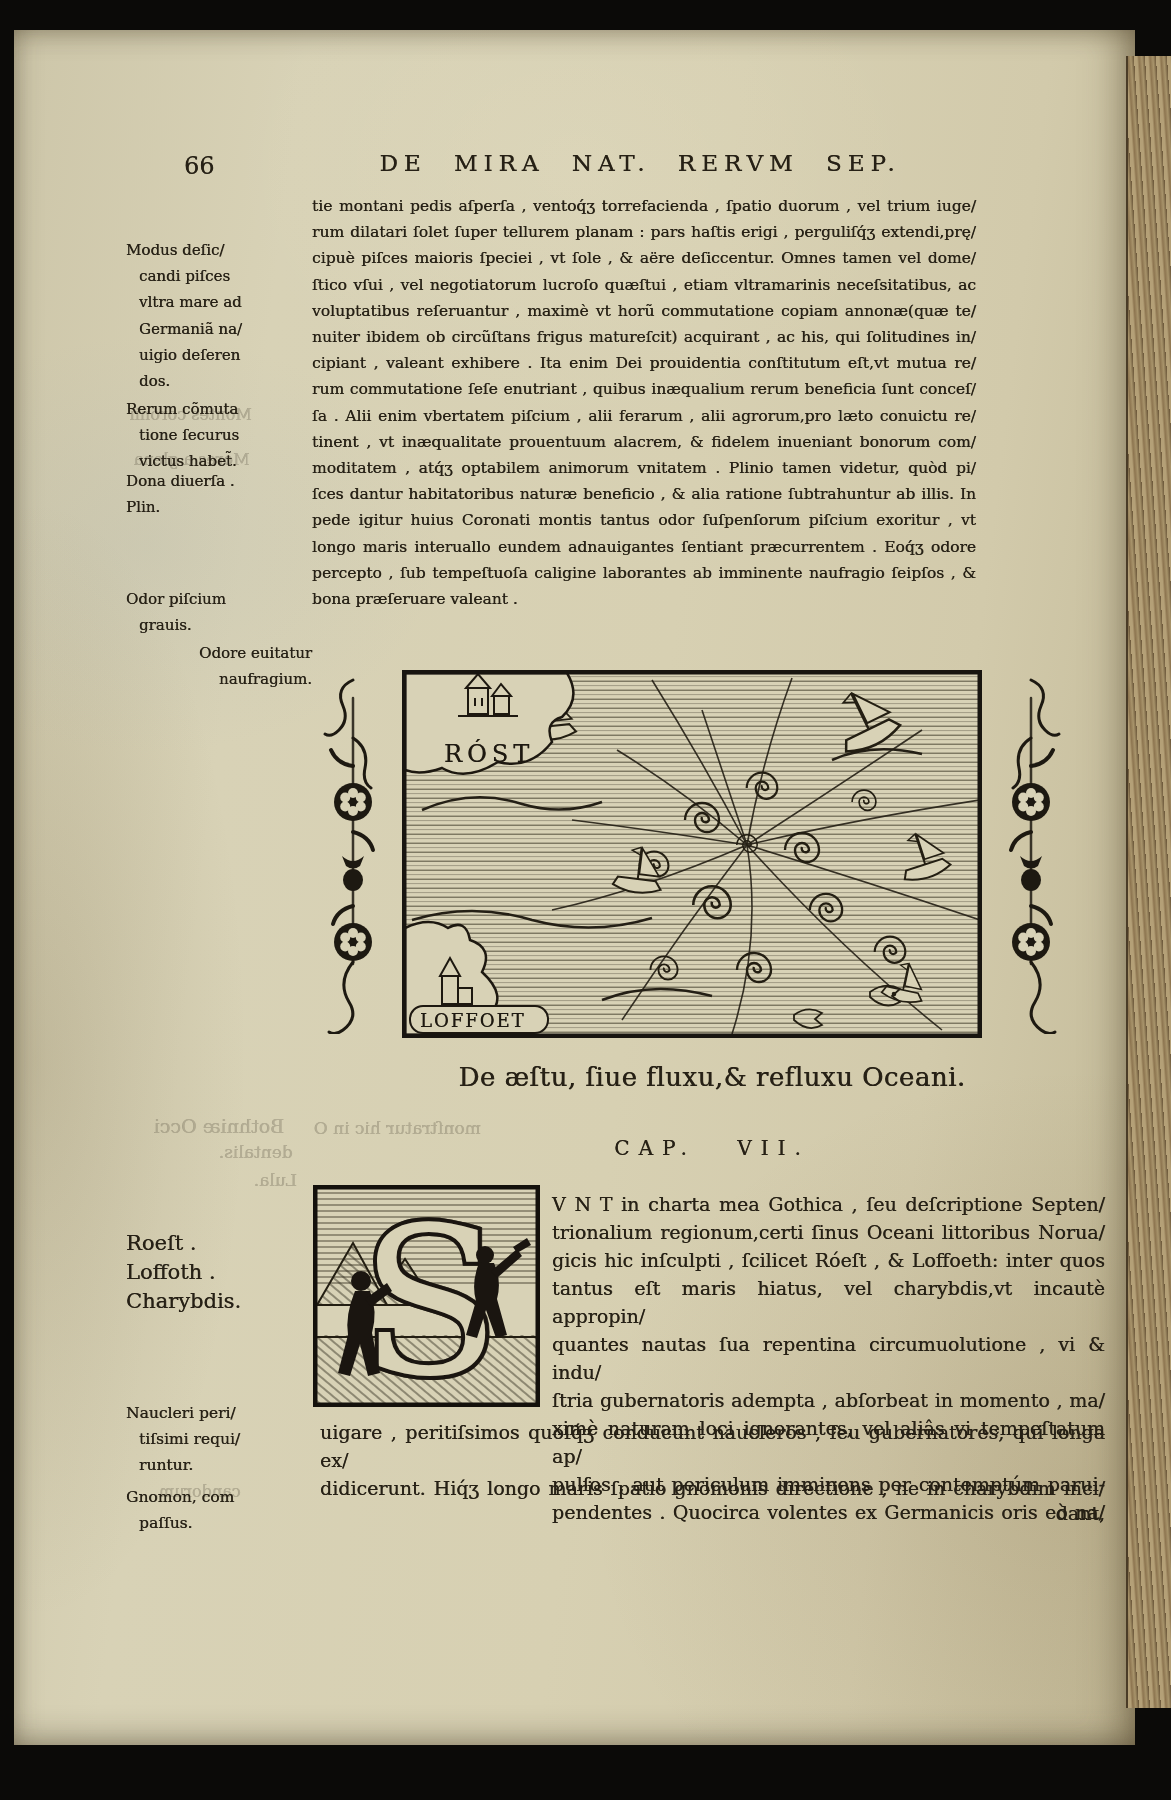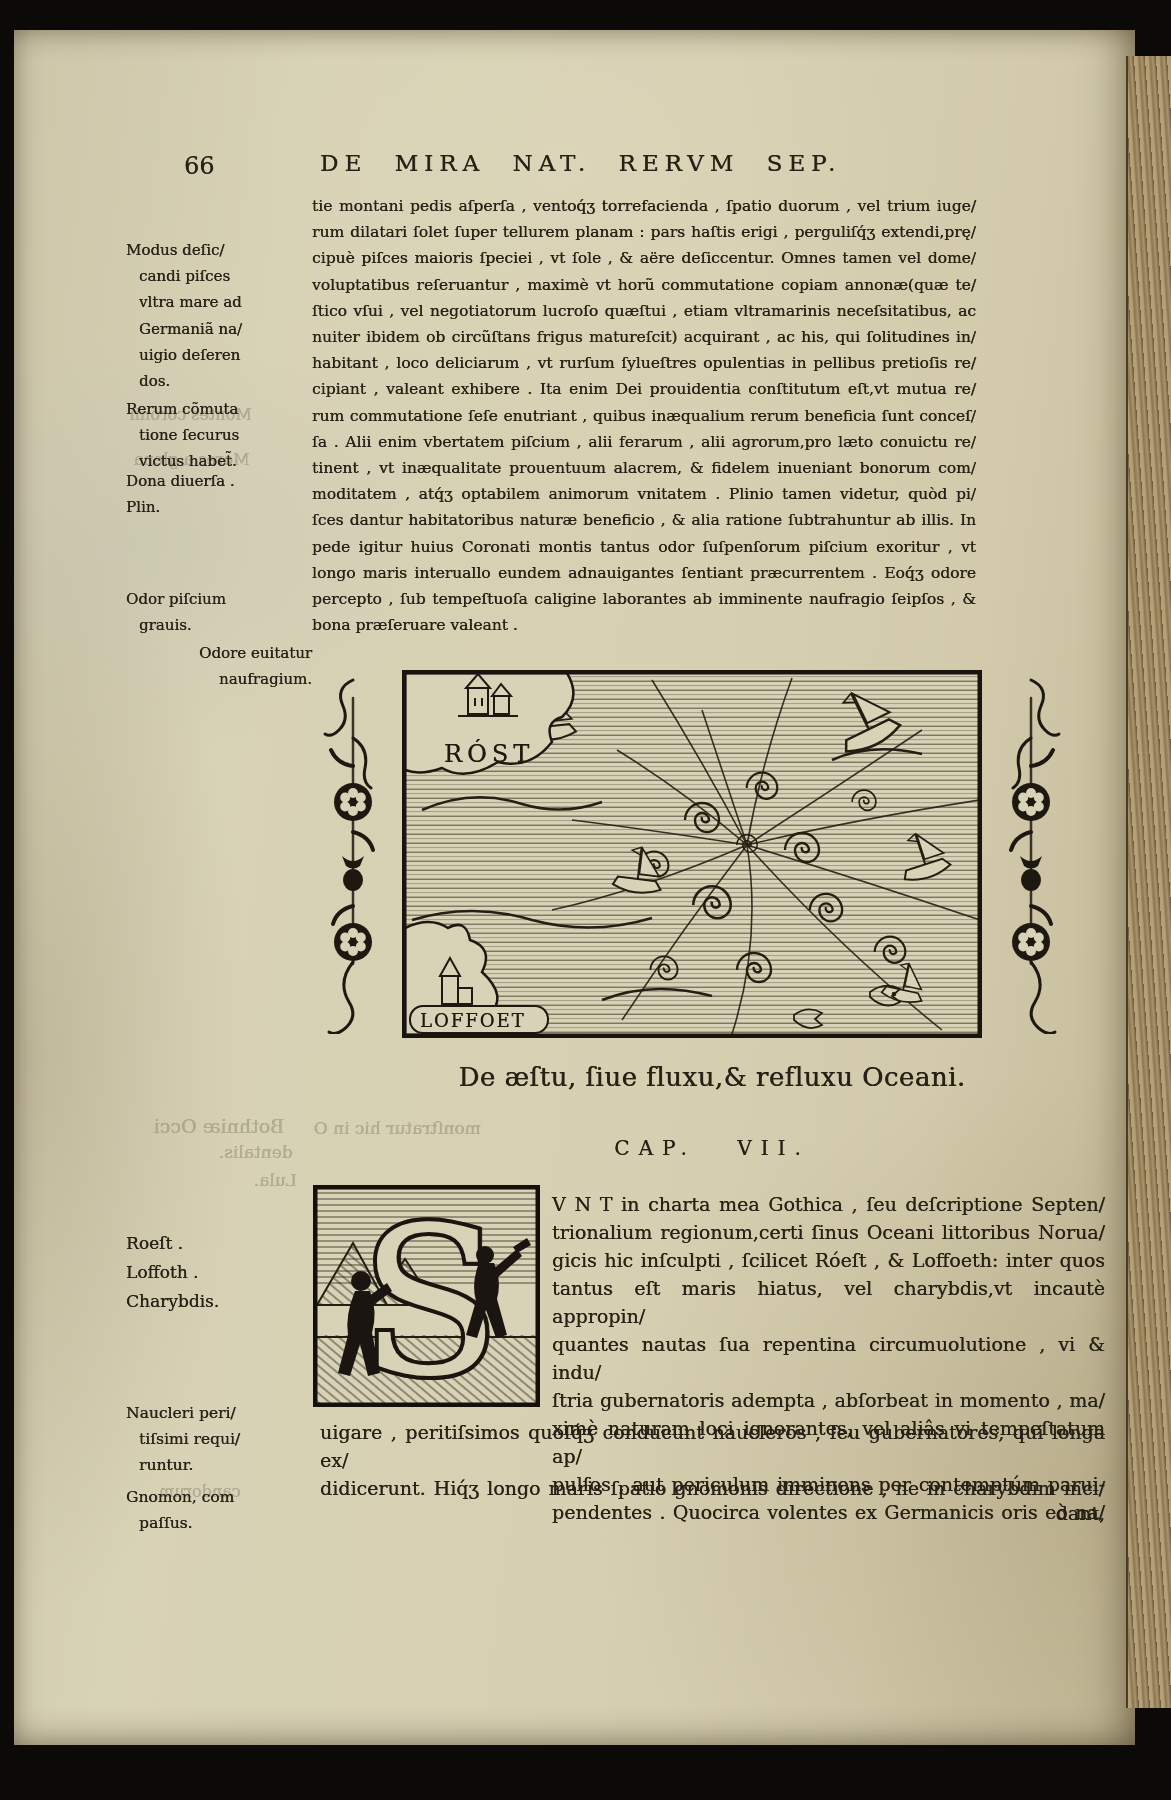--- a/index.html
+++ b/index.html
@@ -22,26 +22,26 @@
                 inset 0 -22px 32px -16px rgba(60,50,30,0.32),
                 inset 0 18px 26px -16px rgba(60,50,30,0.28);
   }
   .fore-edge{
     position:absolute;left:1126px;top:56px;width:45px;height:1652px;
     background:repeating-linear-gradient(86deg,#b4a077 0 3px,#8d7550 5px,#a8946b 8px,#6e5a3c 11px);
     border-left:2px solid #4a3c27;
   }
   .ink{color:#262015;text-shadow:0.35px 0.2px 0 rgba(38,32,21,0.8);}
   .page-number{position:absolute;left:170px;top:122px;font-size:24px;}
-  .running-title{position:absolute;left:306px;top:120px;width:640px;
+  .running-title{position:absolute;left:306px;top:120px;width:640px;text-align:center;
     font-size:23px;letter-spacing:6px;word-spacing:14px;}
   .mnote{position:absolute;left:112px;width:186px;font-size:15px;line-height:26.2px;margin-top:44px;}
   .mnote div:not(:first-child){padding-left:13px;}
   .mnote.flush div{padding-left:0;}
-  .mnote.big{font-size:17px;line-height:29px;}
+  .mnote.big{font-size:21px;line-height:29px;}
   .mnote.low{font-size:15.5px;line-height:26px;}
   .bodycol{position:absolute;left:298px;top:163px;width:664px;font-size:15.5px;line-height:26.2px;}
   .bodycol div{text-align:justify;text-align-last:justify;}
   .bodycol div:last-child{text-align:justify;text-align-last:left;}
   .illustration{position:absolute;left:308px;top:638px;width:740px;height:372px;
     display:flex;align-items:center;justify-content:space-between;}
   .orn-svg{width:62px;height:360px;flex:0 0 auto;}
   .frame-svg{width:580px;height:368px;flex:0 0 auto;}
   .section-heading{position:absolute;left:298px;top:1032px;width:800px;text-align:center;
     font-size:26px;letter-spacing:0.5px;text-shadow:0.5px 0.3px 0 rgba(38,32,21,0.9);}
@@ -109,24 +109,23 @@
     </div>
   <div class="mnote low" style="top:1410px;">
       <div>Gnomon, com</div>
       <div>paſſus.</div>
     </div>
 
   <div class="bodycol">
       <div>tie montani pedis aſperſa , ventoq́ʒ torrefacienda , ſpatio duorum , vel trium iuge/</div>
       <div>rum dilatari ſolet ſuper tellurem planam : pars haſtis erigi , perguliſq́ʒ extendi,prę/</div>
       <div>cipuè piſces maioris ſpeciei , vt ſole , &amp; aëre deſiccentur.  Omnes tamen vel dome/</div>
+      <div>ſtico vſui , vel negotiatorum lucroſo quæſtui , etiam vltramarinis neceſsitatibus, ac</div>
       <div>voluptatibus reſeruantur , maximè vt horũ commutatione copiam annonæ(quæ te/</div>
-      <div>ſtico vſui , vel negotiatorum lucroſo quæſtui , etiam vltramarinis neceſsitatibus, ac</div>
       <div>nuiter ibidem ob circũſtans frigus matureſcit) acquirant , ac his, qui ſolitudines in/</div>
-      <div>habitant , loco deliciarum , vt rurſum ſylueſtres opulentias in pellibus pretioſis re/</div>
       <div>cipiant , valeant exhibere .  Ita enim Dei prouidentia conſtitutum eſt,vt mutua re/</div>
       <div>rum commutatione ſeſe enutriant , quibus inæqualium rerum beneficia ſunt conceſ/</div>
       <div>ſa .  Alii enim vbertatem piſcium , alii ferarum , alii agrorum,pro læto conuictu re/</div>
       <div>tinent , vt inæqualitate prouentuum alacrem, &amp; fidelem inueniant bonorum com/</div>
       <div>moditatem , atq́ʒ optabilem animorum vnitatem .  Plinio tamen videtur, quòd pi/</div>
       <div>ſces dantur habitatoribus naturæ beneficio , &amp; alia ratione ſubtrahuntur ab illis.  In</div>
       <div>pede igitur huius Coronati montis tantus odor ſuſpenſorum piſcium exoritur , vt</div>
       <div>longo maris interuallo eundem adnauigantes ſentiant præcurrentem .  Eoq́ʒ odore</div>
       <div>percepto , ſub tempeſtuoſa caligine laborantes ab imminente naufragio ſeipſos , &amp;</div>
       <div>bona præſeruare valeant .</div>

